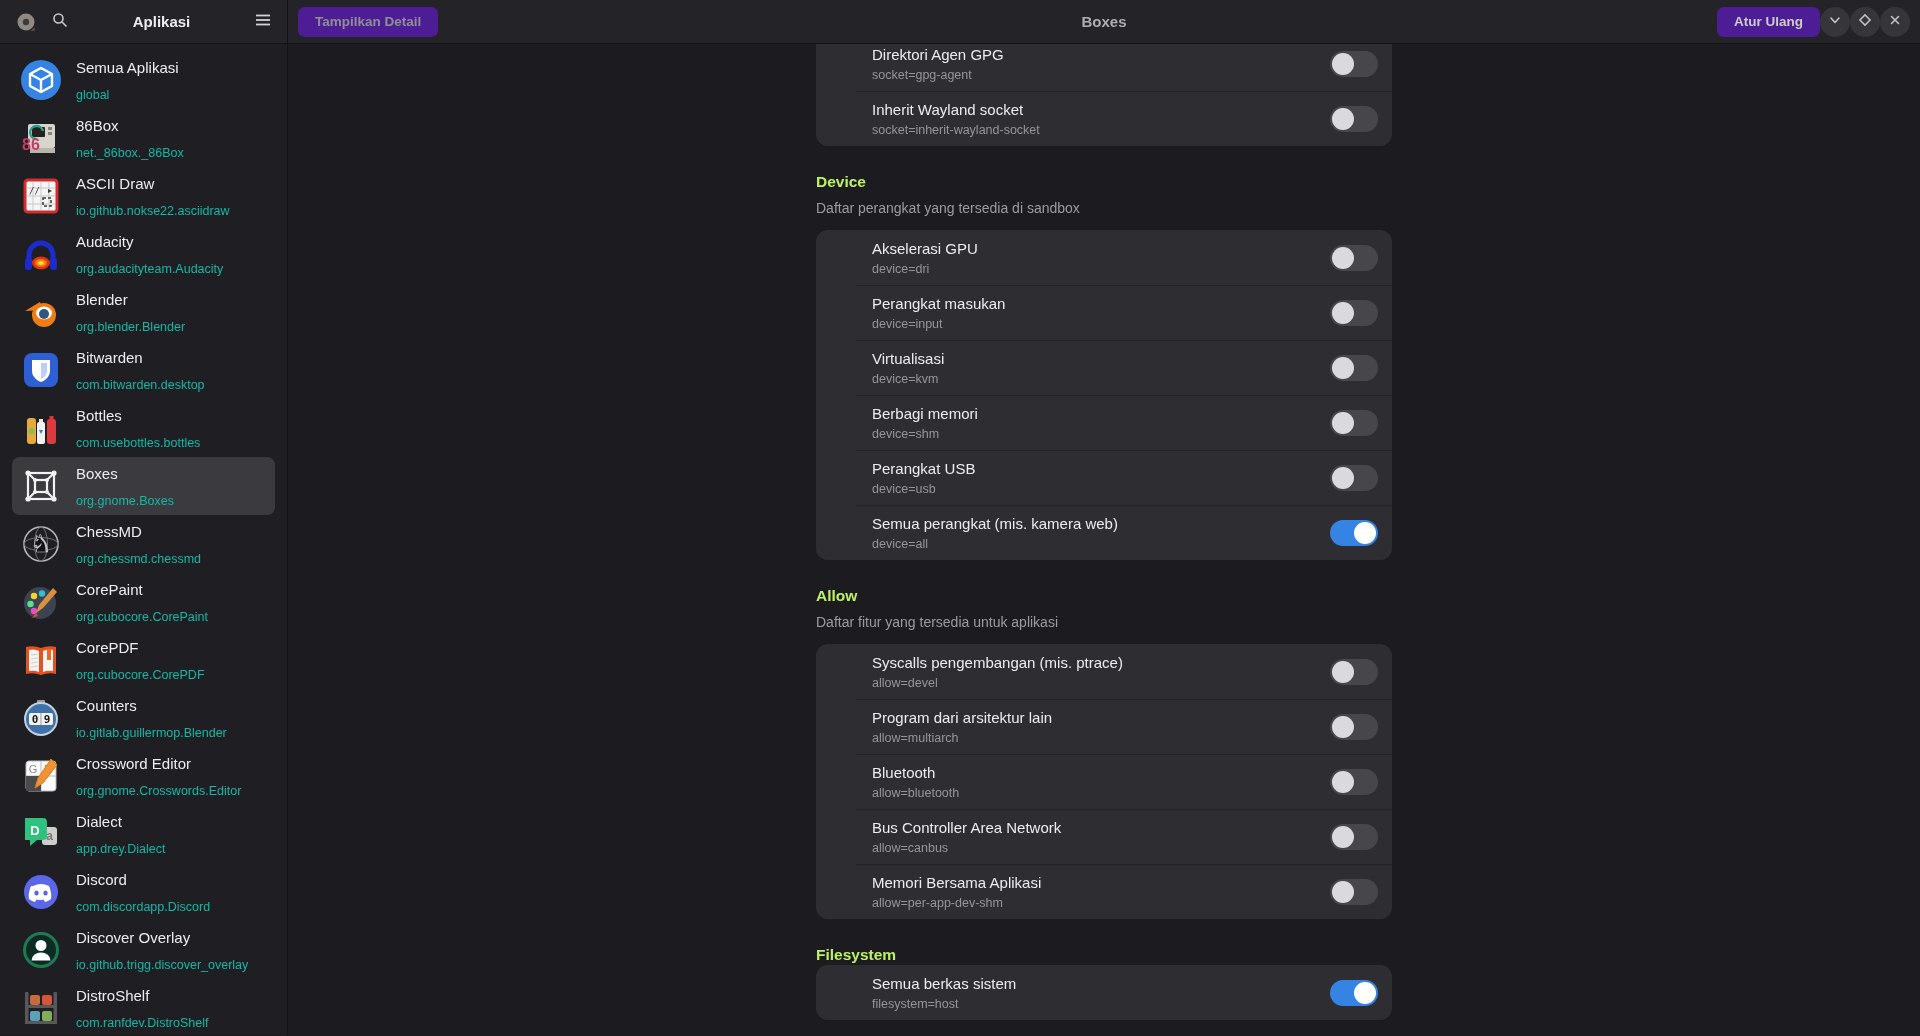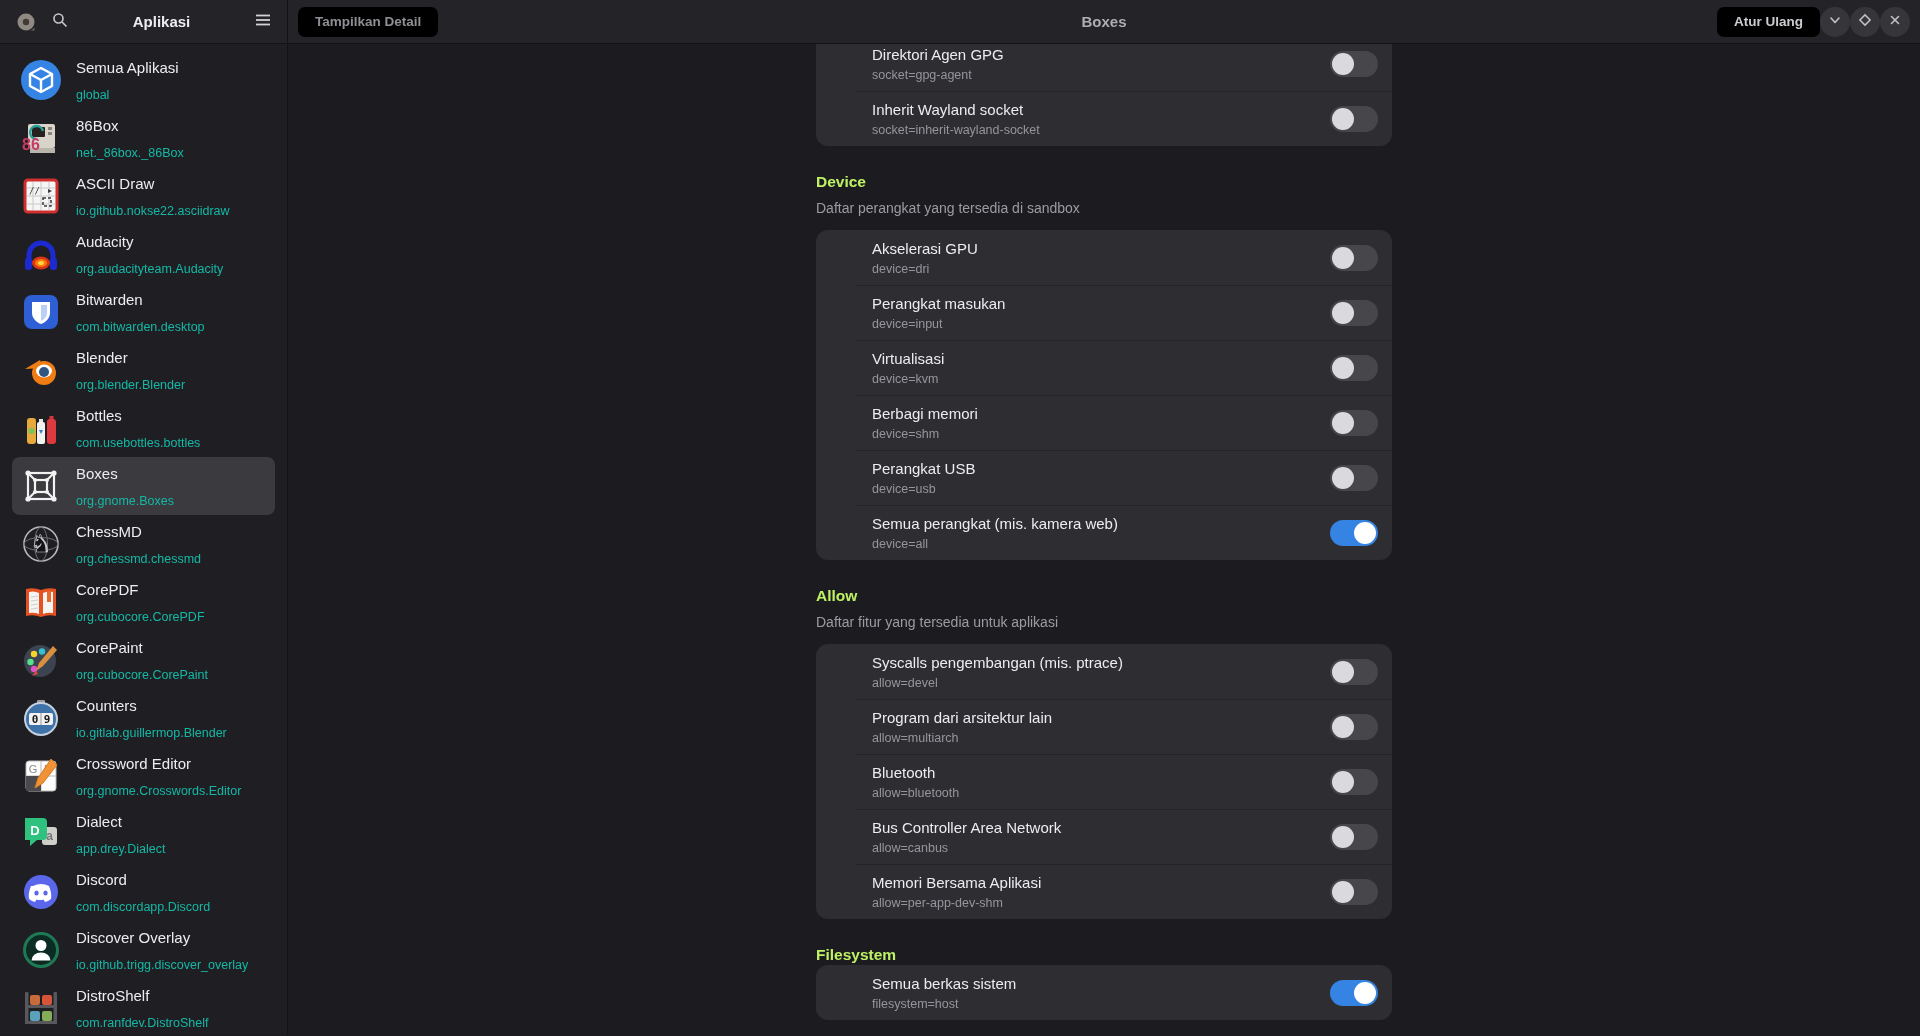--- a/index.html
+++ b/index.html
@@ -10,21 +10,21 @@
     font-family:"Liberation Sans","DejaVu Sans",sans-serif;
     -webkit-font-smoothing:antialiased;
   }
   
   .headerbar { height:44px; display:flex; background:#242428; border-bottom:1px solid #131316; }
   .hb-left { width:288px; min-width:288px; display:flex; align-items:center; gap:8px;
              padding:16px 12px; border-right:1px solid #131316; }
   .icon-btn { background:transparent; border:none; padding:4px; display:flex; align-items:center; justify-content:center; }
   .hb-side-title { flex:1; text-align:center; font-weight:bold; font-size:15px; color:#ededf0; }
   .hb-main { flex:1; position:relative; display:flex; align-items:center; padding:0 10px; }
-  .btn { background:#000000; border:none; border-radius:7px; height:30px; padding:0 17px;
+  .btn { background:#4c1d95; border:none; border-radius:7px; height:30px; padding:0 17px;
          font-family:inherit; font-weight:bold; font-size:13.5px; display:flex; align-items:center; }
   .btn.dim { color:#8f8f95; }
   .btn.normal { color:#ccccd1; }
   .hb-center-title { position:absolute; left:0; right:0; text-align:center; font-weight:bold;
                      font-size:15px; color:#aeaeb3; pointer-events:none; }
   .hb-right { margin-left:auto; display:flex; align-items:center; z-index:1; }
   .winbtn { width:30px; height:30px; border-radius:50%; background:#36363a; border:none;
             display:flex; align-items:center; justify-content:center; padding:0; }
   
   .main { display:flex; height:991px; }
@@ -182,42 +182,42 @@
             </svg>
           </span>
     <span class="side-text">
       <span class="side-name">Audacity</span>
       <span class="side-id">org.audacityteam.Audacity</span>
     </span>
   </div>
         <div class="side-item">
     <span class="side-icon">
             <svg viewBox="0 0 42 42">
-              <rect x="4" y="4" width="34" height="34" rx="8" fill="#2e5fd4"></rect>
-              <path d="M12 11 h18 v11 c0 8 -9 11 -9 11 s-9 -3 -9 -11 z" fill="#fff"></path>
-              <path d="M21 14 v16 c0 0 6 -2.5 6 -8 v-8 z" fill="#bcd0f7"></path>
-            </svg>
-          </span>
-    <span class="side-text">
-      <span class="side-name">Bitwarden</span>
-      <span class="side-id">com.bitwarden.desktop</span>
-    </span>
-  </div>
-        <div class="side-item">
-    <span class="side-icon">
-            <svg viewBox="0 0 42 42">
               <path d="M5 20 L20 11 l3 8 z" fill="#ef7d14"></path>
               <circle cx="24" cy="24" r="12" fill="#ef7d14"></circle>
               <ellipse cx="24" cy="22" rx="8" ry="6.5" fill="#fff"></ellipse>
               <circle cx="24" cy="23" r="5" fill="#30567f"></circle>
             </svg>
           </span>
     <span class="side-text">
       <span class="side-name">Blender</span>
       <span class="side-id">org.blender.Blender</span>
+    </span>
+  </div>
+        <div class="side-item">
+    <span class="side-icon">
+            <svg viewBox="0 0 42 42">
+              <rect x="4" y="4" width="34" height="34" rx="8" fill="#2e5fd4"></rect>
+              <path d="M12 11 h18 v11 c0 8 -9 11 -9 11 s-9 -3 -9 -11 z" fill="#fff"></path>
+              <path d="M21 14 v16 c0 0 6 -2.5 6 -8 v-8 z" fill="#bcd0f7"></path>
+            </svg>
+          </span>
+    <span class="side-text">
+      <span class="side-name">Bitwarden</span>
+      <span class="side-id">com.bitwarden.desktop</span>
     </span>
   </div>
         <div class="side-item">
     <span class="side-icon">
             <svg viewBox="0 0 42 42">
               <rect x="7" y="11" width="9" height="26" rx="3" fill="#e7a93c"></rect>
               <circle cx="11.5" cy="24" r="3" fill="#79c25e"></circle>
               <rect x="19" y="12" width="4" height="5" fill="#e8e8e6"></rect>
               <rect x="17" y="15" width="8" height="22" rx="2" fill="#f2f2f0"></rect>
               <path d="M19 23 h4 l-2 4 z" fill="#3a7bd5"></path>
@@ -268,57 +268,57 @@
             </svg>
           </span>
     <span class="side-text">
       <span class="side-name">ChessMD</span>
       <span class="side-id">org.chessmd.chessmd</span>
     </span>
   </div>
         <div class="side-item">
     <span class="side-icon">
             <svg viewBox="0 0 42 42">
+              <circle cx="20" cy="22" r="16" fill="#3d4451"></circle>
+              <circle cx="14" cy="15" r="3.2" fill="#f6d32d"></circle>
+              <circle cx="22" cy="12.5" r="3.2" fill="#35c0d0"></circle>
+              <circle cx="10.5" cy="23" r="3.2" fill="#57e389"></circle>
+              <circle cx="14" cy="30" r="3.2" fill="#e052c4"></circle>
+              <path d="M33 7 l4 4 L23 27 l-7 5 3 -8 z" fill="#d9903f"></path>
+              <path d="M16 32 l-4 5 6 -2 z" fill="#e0473a"></path>
+            </svg>
+          </span>
+    <span class="side-text">
+      <span class="side-name">CorePaint</span>
+      <span class="side-id">org.cubocore.CorePaint</span>
+    </span>
+  </div>
+        <div class="side-item">
+    <span class="side-icon">
+            <svg viewBox="0 0 42 42">
               <path d="M6 8 q7.5 -2 15 1 q7.5 -3 15 -1 v27 q-7.5 -2 -15 1 q-7.5 -3 -15 -1 z" fill="#e65124"></path>
               <path d="M9 11 q5.5 -1.5 10 1 v21 q-4.5 -2 -10 -1 z" fill="#f4f4f2"></path>
               <path d="M23 12 q4.5 -2.5 10 -1 v21 q-5.5 -1 -10 1 z" fill="#f4f4f2"></path>
               <rect x="27" y="10" width="4" height="11" fill="#e8692c"></rect>
               <g stroke="#cfcfcb" stroke-width="1">
                 <line x1="11" y1="16" x2="18" y2="15"></line>
                 <line x1="11" y1="20" x2="18" y2="19"></line>
                 <line x1="11" y1="24" x2="18" y2="23"></line>
                 <line x1="11" y1="28" x2="18" y2="27"></line>
               </g>
             </svg>
           </span>
     <span class="side-text">
       <span class="side-name">CorePDF</span>
       <span class="side-id">org.cubocore.CorePDF</span>
     </span>
   </div>
         <div class="side-item">
     <span class="side-icon">
             <svg viewBox="0 0 42 42">
-              <circle cx="20" cy="22" r="16" fill="#3d4451"></circle>
-              <circle cx="14" cy="15" r="3.2" fill="#f6d32d"></circle>
-              <circle cx="22" cy="12.5" r="3.2" fill="#35c0d0"></circle>
-              <circle cx="10.5" cy="23" r="3.2" fill="#57e389"></circle>
-              <circle cx="14" cy="30" r="3.2" fill="#e052c4"></circle>
-              <path d="M33 7 l4 4 L23 27 l-7 5 3 -8 z" fill="#d9903f"></path>
-              <path d="M16 32 l-4 5 6 -2 z" fill="#e0473a"></path>
-            </svg>
-          </span>
-    <span class="side-text">
-      <span class="side-name">CorePaint</span>
-      <span class="side-id">org.cubocore.CorePaint</span>
-    </span>
-  </div>
-        <div class="side-item">
-    <span class="side-icon">
-            <svg viewBox="0 0 42 42">
               <rect x="17" y="3" width="8" height="5" rx="1" fill="#9a9a9e"></rect>
               <circle cx="21" cy="22" r="16" fill="#3f72a8" stroke="#c3d0de" stroke-width="2"></circle>
               <rect x="9" y="16" width="24" height="12" rx="2" fill="#f2f2f2"></rect>
               <line x1="21" y1="16" x2="21" y2="28" stroke="#999"></line>
               <text x="15" y="26" font-size="11" font-weight="bold" fill="#1a1a1a" text-anchor="middle" font-family="monospace">0</text>
               <text x="27" y="26" font-size="11" font-weight="bold" fill="#1a1a1a" text-anchor="middle" font-family="monospace">9</text>
             </svg>
           </span>
     <span class="side-text">
       <span class="side-name">Counters</span>

